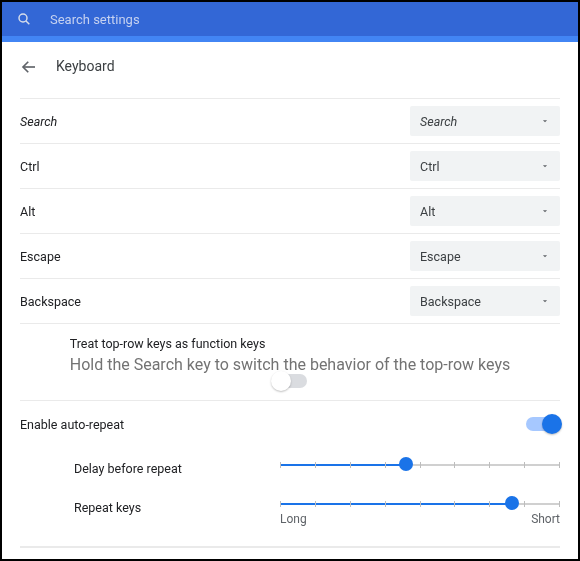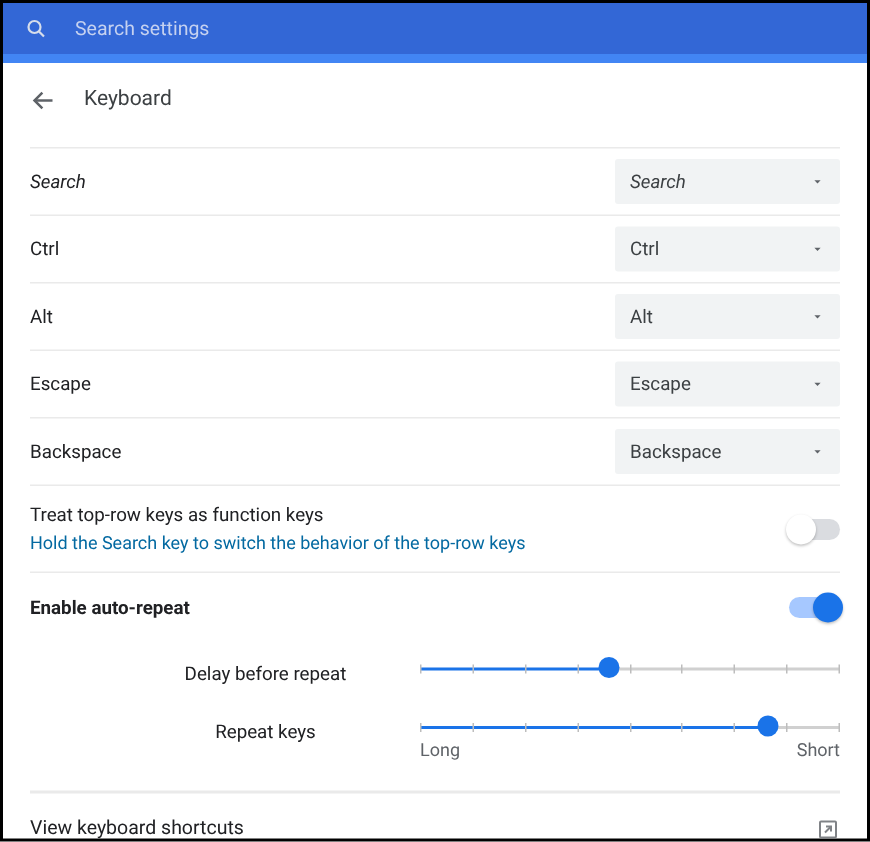--- a/index.html
+++ b/index.html
@@ -22,44 +22,44 @@
   .page-header .title { font-size: 14px; color: #3c4043; }
 
   .content { padding: 0 18px; }
 
   .row {
     display: flex; align-items: center; justify-content: space-between;
     min-height: 44px; border-bottom: 1px solid #eaeaea;
   }
   .row:first-child { border-top: 1px solid #eaeaea; font-style: italic; }
   .row .label { font-size: 12.5px; color: #202124; }
-  .row .sublabel { font-size: 12px; color: #0369a1; margin-top: 4px; }
+  .row .sublabel { font-size: 16px; color: #737373; margin-top: 4px; }
 
   
   .dropdown {
     width: 150px; height: 30px; background: #f1f3f4; border-radius: 2px;
     display: flex; align-items: center; justify-content: space-between;
     padding: 0 10px; cursor: pointer; color:#3c4043; font-size:12.5px;
     margin: 7px 0;
   }
   .dropdown .chev { width: 10px; height: 10px; color:#5f6368; }
 
   
   .switch { position: relative; width: 34px; height: 14px; border-radius: 7px; cursor: pointer; }
   .switch .knob { position: absolute; top: -3px; width: 20px; height: 20px; border-radius: 50%; box-shadow: 0 1px 2px rgba(0,0,0,.25); }
   .switch.off { background: #dadce0; }
   .switch.off .knob { left: -2px; background: #fff; }
   .switch.on { background: #a6c8ff; }
   .switch.on .knob { right: -2px; background: #1a73e8; }
 
-  .row.tall { padding: 12px 0; }
-  .row.noborder { border-bottom: none; font-weight: bold; }
-
-  
-  .sliders-wrap { border-bottom: 1px solid #eaeaea; padding-bottom: 10px; text-align: center; }
+  .row.tall { padding: 12px 0; flex-direction: column; }
+  .row.noborder { border-bottom: none; }
+
+  
+  .sliders-wrap { border-bottom: 1px solid #eaeaea; padding-bottom: 10px; }
   .slider-row { display:flex; align-items:flex-start; padding: 10px 0; }
   .slider-row .slabel { width: 260px; padding-left: 54px; font-size:12.5px; color:#202124; padding-top:4px; }
   .slider-box { flex:1; }
   .track {
     position: relative; height: 4px; width: 100%;
     display:flex; align-items:center; justify-content:space-between;
     margin: 6px 0 6px 0;
   }
   .track .filled { position:absolute; left:0; height:2px; background:#1a73e8; top:1px; }
   .track .rest   { position:absolute; right:0; height:2px; background:#d0d0d0; top:1px; }

